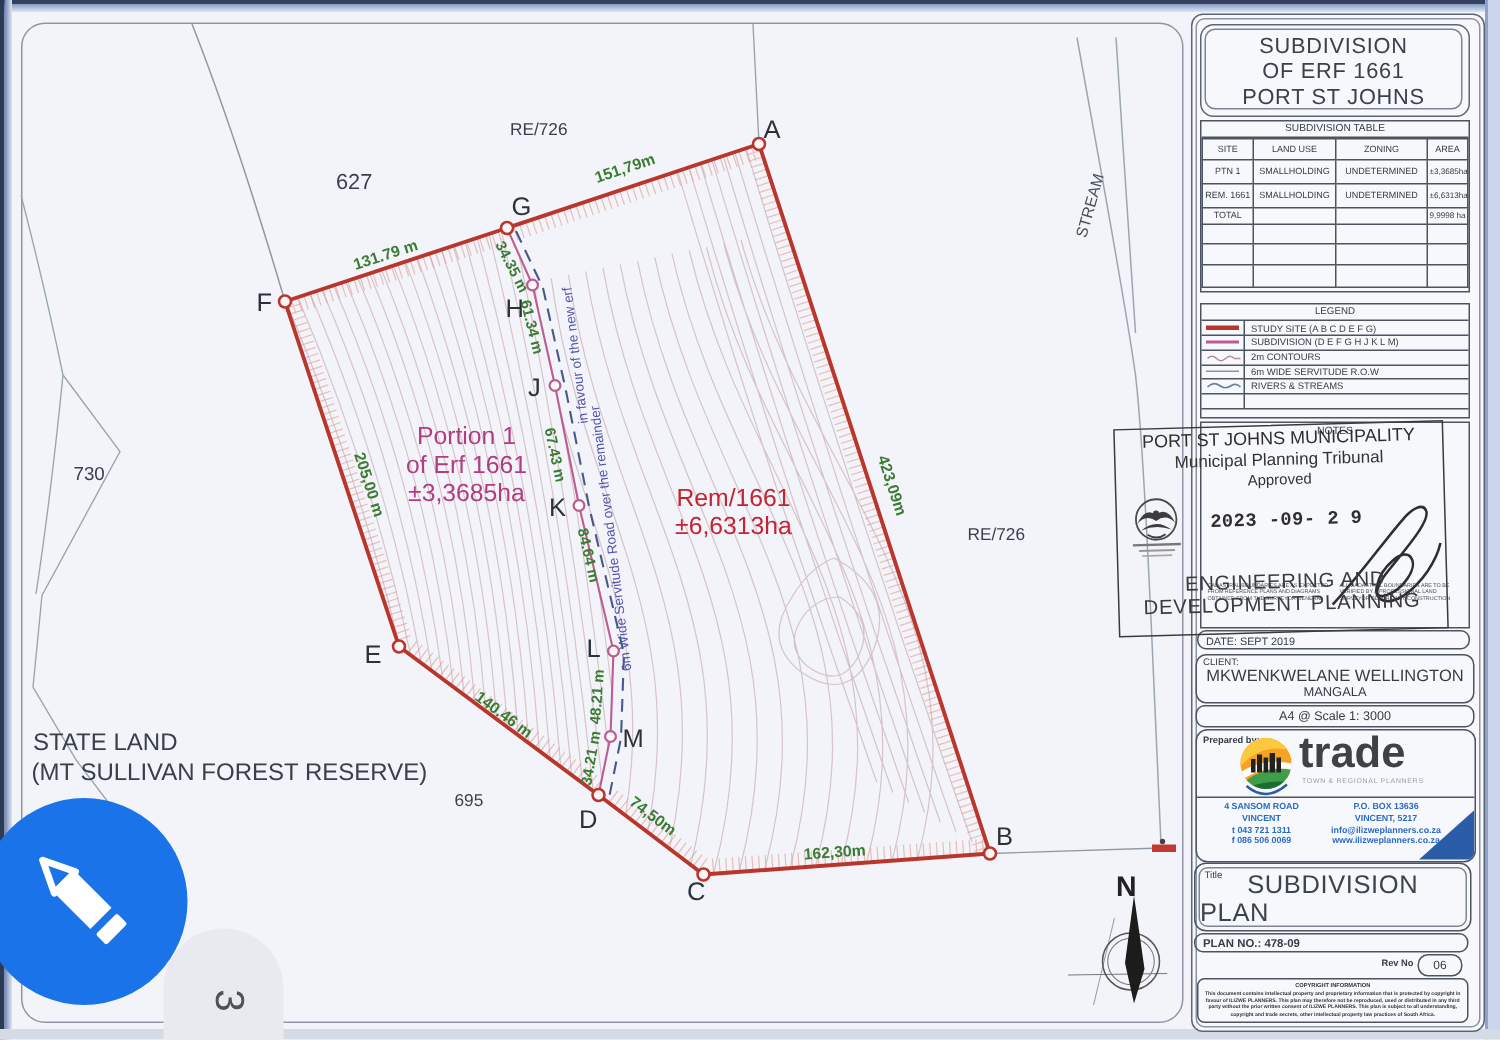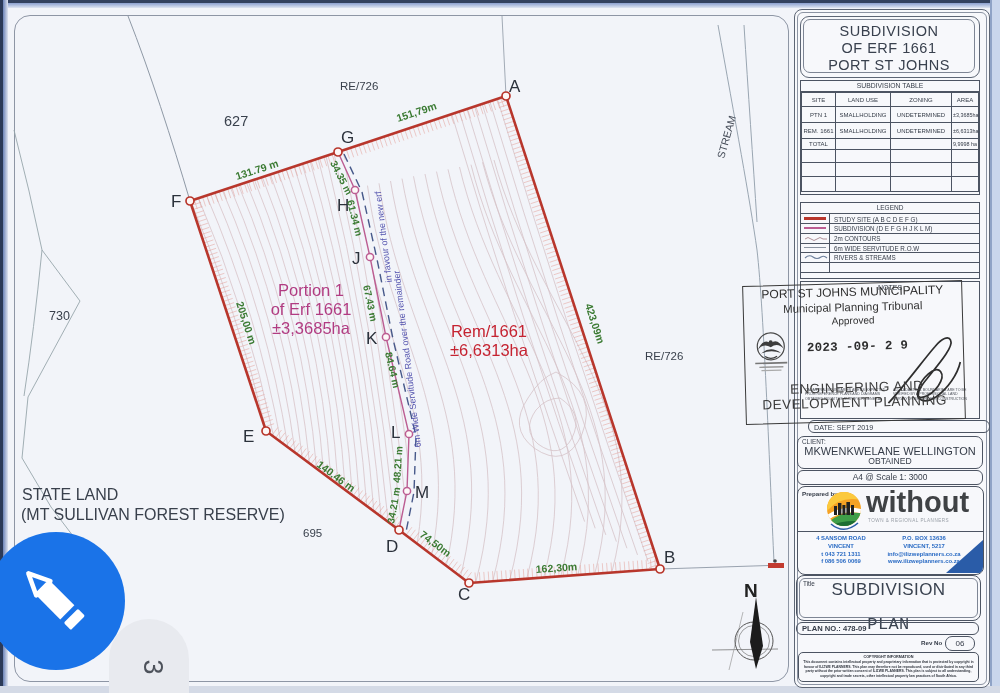--- a/index.html
+++ b/index.html
@@ -256,26 +256,26 @@
 <div style="position:absolute;left:33px;top:40.8px;font-size:6.3px;color:#353c48;">RIVERS &amp; STREAMS</div>
 </div>
 </div>
 
 <div class="abs" style="left:800px;top:281px;width:178px;height:136px;border:1.2px solid #4c5462;">
 <div style="font-size:7px;text-align:center;color:#353c48;margin-top:2px;">NOTES</div>
 <div style="position:absolute;left:4px;top:106px;width:82px;font-size:3.6px;color:#4a4f58;line-height:4.4px;">CADASTRAL BOUNDARIES ARE AS EXPECTED FROM REFERENCE PLANS AND DIAGRAMS OBTAINED FROM THE SURVEYOR GENERAL</div>
 <div style="position:absolute;left:92px;top:106px;width:82px;font-size:3.6px;color:#4a4f58;line-height:4.4px;">ALL CADASTRAL BOUNDARIES ARE TO BE VERIFIED BY A PROFESSIONAL LAND SURVEYOR BEFORE ANY CONSTRUCTION</div>
 </div>
 
-<div class="abs" style="left:798px;top:420px;width:182px;height:13px;border:1.1px solid #4c5462;border-radius:6px;font-size:7.2px;color:#353c48;line-height:13px;padding-left:5px;box-sizing:border-box;margin-left:10px;">DATE: SEPT 2019</div>
+<div class="abs" style="left:798px;top:420px;width:182px;height:13px;border:1.1px solid #4c5462;border-radius:6px;font-size:7.2px;color:#353c48;line-height:13px;padding-left:5px;box-sizing:border-box;">DATE: SEPT 2019</div>
 
 <div class="abs" style="left:797px;top:436px;width:184px;height:31px;border:1.1px solid #4c5462;border-radius:7px;">
 <div style="position:absolute;left:4px;top:1px;font-size:6.4px;color:#353c48;">CLIENT:</div>
 <div style="position:absolute;left:0;top:8px;width:184px;text-align:center;font-size:11px;color:#353c48;">MKWENKWELANE WELLINGTON</div>
-<div style="position:absolute;left:0;top:19px;width:184px;text-align:center;font-size:8.6px;color:#353c48;">OBTAINED</div>
+<div style="position:absolute;left:0;top:19px;width:184px;text-align:center;font-size:8.6px;color:#353c48;">MANGALA</div>
 </div>
 
 <div class="abs" style="left:797px;top:470px;width:184px;height:13px;border:1.1px solid #4c5462;border-radius:6px;font-size:8.4px;color:#353c48;text-align:center;line-height:12px;">A4 @ Scale 1: 3000</div>
 
 <div class="abs" style="left:797px;top:486px;width:185px;height:87px;border:1.2px solid #4c5462;border-radius:8px;overflow:hidden;">
 <div style="position:absolute;left:4px;top:3px;font-size:6.2px;font-weight:bold;color:#353c48;">Prepared by:</div>
 
 <svg style="position:absolute;left:27px;top:4px;" width="38" height="40" viewBox="0 0 38 40">
 <defs>
         <clipPath id="lc">
@@ -292,36 +292,36 @@
           <rect x="9" y="15" width="3" height="9"></rect>
           <rect x="13" y="12" width="3.4" height="12"></rect>
           <rect x="17.4" y="14" width="3" height="10"></rect>
           <rect x="21.4" y="11" width="3.6" height="13"></rect>
           <rect x="26" y="14" width="3" height="10"></rect>
         </g>
 </g>
 <path d="M6,33 Q19,44 33,32" stroke="#2a5ca8" stroke-width="1.6" fill="none"></path>
 </svg>
 
-<div style="position:absolute;left:68px;top:-1px;font-size:29px;font-weight:bold;color:#3f4245;letter-spacing:0px;">without</div>
+<div style="position:absolute;left:68px;top:-1px;font-size:29px;font-weight:bold;color:#3f4245;letter-spacing:0px;">trade</div>
 <div style="position:absolute;left:70px;top:31px;font-size:4.6px;color:#9aa0a8;letter-spacing:0.5px;">TOWN &amp; REGIONAL PLANNERS</div>
 <div style="position:absolute;left:0;top:44px;width:185px;height:1px;background:#4c5462;"></div>
 
 <svg style="position:absolute;left:0;top:0;" width="185" height="87">
       <path d="M185,53 L185,86 L148,86 Z" fill="#2a5ca8"></path>
     </svg>
 <div style="position:absolute;left:2px;top:48px;width:82px;text-align:center;font-size:5.9px;font-weight:bold;color:#2a6bc4;line-height:7.8px;">4 SANSOM ROAD<br>VINCENT<br>t 043 721 1311<br>f 086 506 0069</div>
 <div style="position:absolute;left:80px;top:48px;width:92px;text-align:center;font-size:5.9px;font-weight:bold;color:#2a6bc4;line-height:7.8px;">P.O. BOX 13636<br>VINCENT, 5217<br>info@ilizweplanners.co.za<br>www.ilizweplanners.co.za</div>
 </div>
 
 <div class="abs" style="left:796px;top:575px;width:183px;height:44px;border:1.2px solid #4c5462;border-radius:8px;"></div>
 <div class="abs" style="left:799px;top:578px;width:177px;height:38px;border:0.9px solid #7d8594;border-radius:6px;">
 <div style="position:absolute;left:3px;top:1px;font-size:6.4px;color:#353c48;">Title</div>
 <div style="position:absolute;left:0;top:1px;width:177px;text-align:center;font-size:17px;letter-spacing:0.4px;color:#3a4350;">SUBDIVISION</div>
-<div style="position:absolute;left:0;top:36px;width:177px;text-align:center;font-size:17px;letter-spacing:0.4px;color:#3a4350;font-family:Liberation Mono, monospace;">PLAN</div>
+<div style="position:absolute;left:0;top:20px;width:177px;font-size:17px;letter-spacing:0.4px;color:#3a4350;">PLAN</div>
 </div>
 
 <div class="abs" style="left:796px;top:622px;width:183px;height:13px;border:1.1px solid #4c5462;border-radius:6px;font-size:7.6px;font-weight:bold;color:#353c48;line-height:12px;padding-left:5px;box-sizing:border-box;">PLAN NO.: 478-09</div>
 
 <div class="abs" style="left:921px;top:639px;font-size:6.2px;font-weight:bold;color:#353c48;">Rev No</div>
 <div class="abs" style="left:945px;top:636px;width:28px;height:13px;border:1px solid #4c5462;border-radius:7px;font-size:8px;color:#353c48;text-align:center;line-height:13px;">06</div>
 
 <div class="abs" style="left:798px;top:652px;width:179px;height:28px;border:1px solid #4c5462;border-radius:5px;text-align:center;color:#2e333c;">
 <div style="font-size:3.8px;font-weight:bold;margin-top:2px;">COPYRIGHT INFORMATION</div>
 <div style="font-size:3.4px;font-weight:bold;line-height:4.6px;padding:1px 3px;">This document contains intellectual property and proprietary information that is protected by copyright in favour of ILIZWE PLANNERS. This plan may therefore not be reproduced, used or distributed in any third party without the prior written consent of ILIZWE PLANNERS. This plan is subject to all understanding, copyright and trade secrets, other intellectual property law practices of South Africa.</div>

